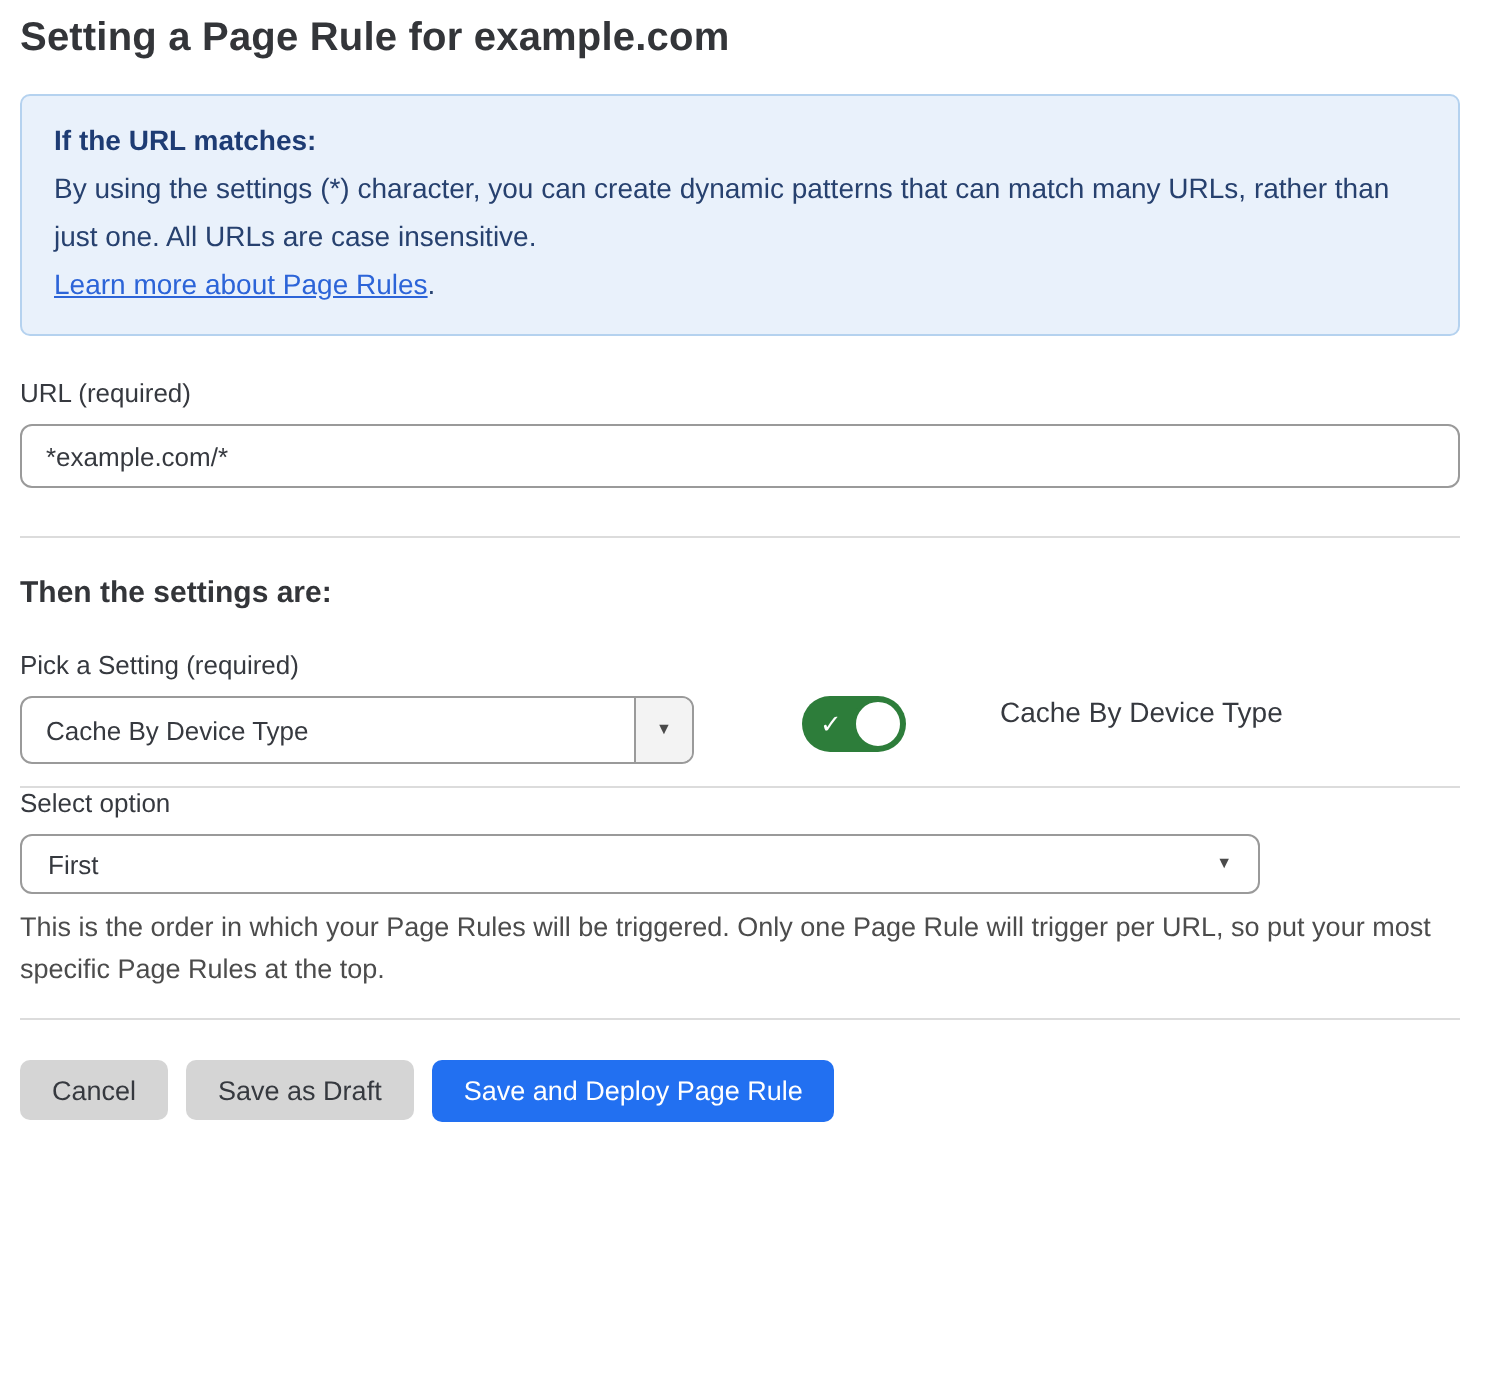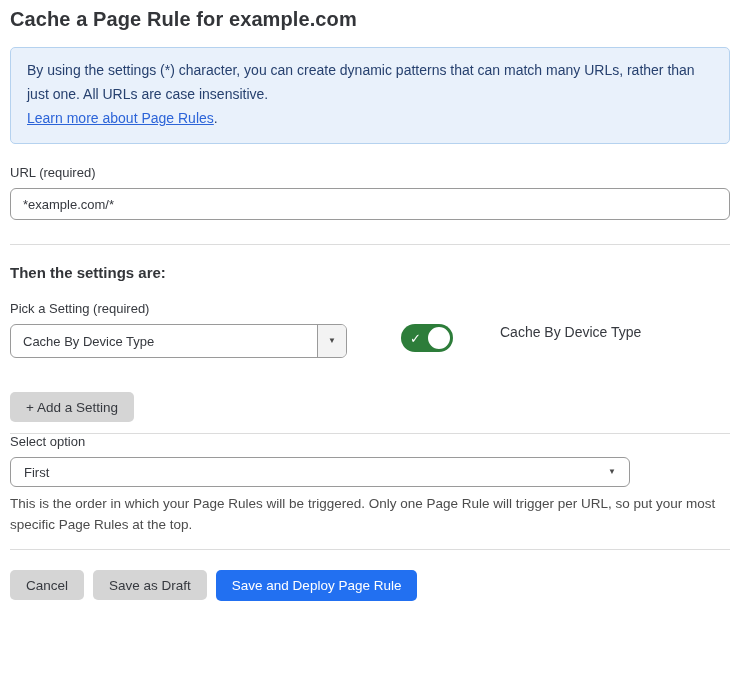--- a/index.html
+++ b/index.html
@@ -208,23 +208,24 @@
     display: flex;
     gap: 9px;
     margin-top: 20px;
   }
 </style>
 </head>
 <body>
 
 <div class="container">
 
-  <h1 class="page-title">Cache a Page Rule for example.com</h1>
+  <h1 class="page-title">Setting a Page Rule for example.com</h1>
 
   <div class="info-box">
+    <div class="info-heading">If the URL matches:</div>
     <div class="info-body">By using the settings (*) character, you can create dynamic patterns that can match many URLs, rather than just one. All URLs are case insensitive.</div>
     <div class="info-link-line"><span class="info-link">Learn more about Page Rules</span><span>.</span></div>
   </div>
 
   <div class="field-label">URL (required)</div>
   <input type="text" class="text-input" value="*example.com/*" style="">
 
   <hr class="divider divider-1">
 
   <div class="section-heading">Then the settings are:</div>
@@ -238,21 +239,20 @@
         <span class="arrow-glyph">▼</span>
       </div>
     </div>
     <div class="toggle">
       <span class="toggle-check">✓</span>
       <span class="toggle-knob"></span>
     </div>
     <span class="toggle-label">Cache By Device Type</span>
   </div>
 
-  <button class="btn btn-gray add-setting-btn">+ Add a Setting</button>
 
   <hr class="divider divider-2">
 
 
   <div class="field-label">Select option</div>
 
   <div class="select-full">
     <span class="select-value">First</span>
     <span class="arrow-glyph">▼</span>
   </div>

